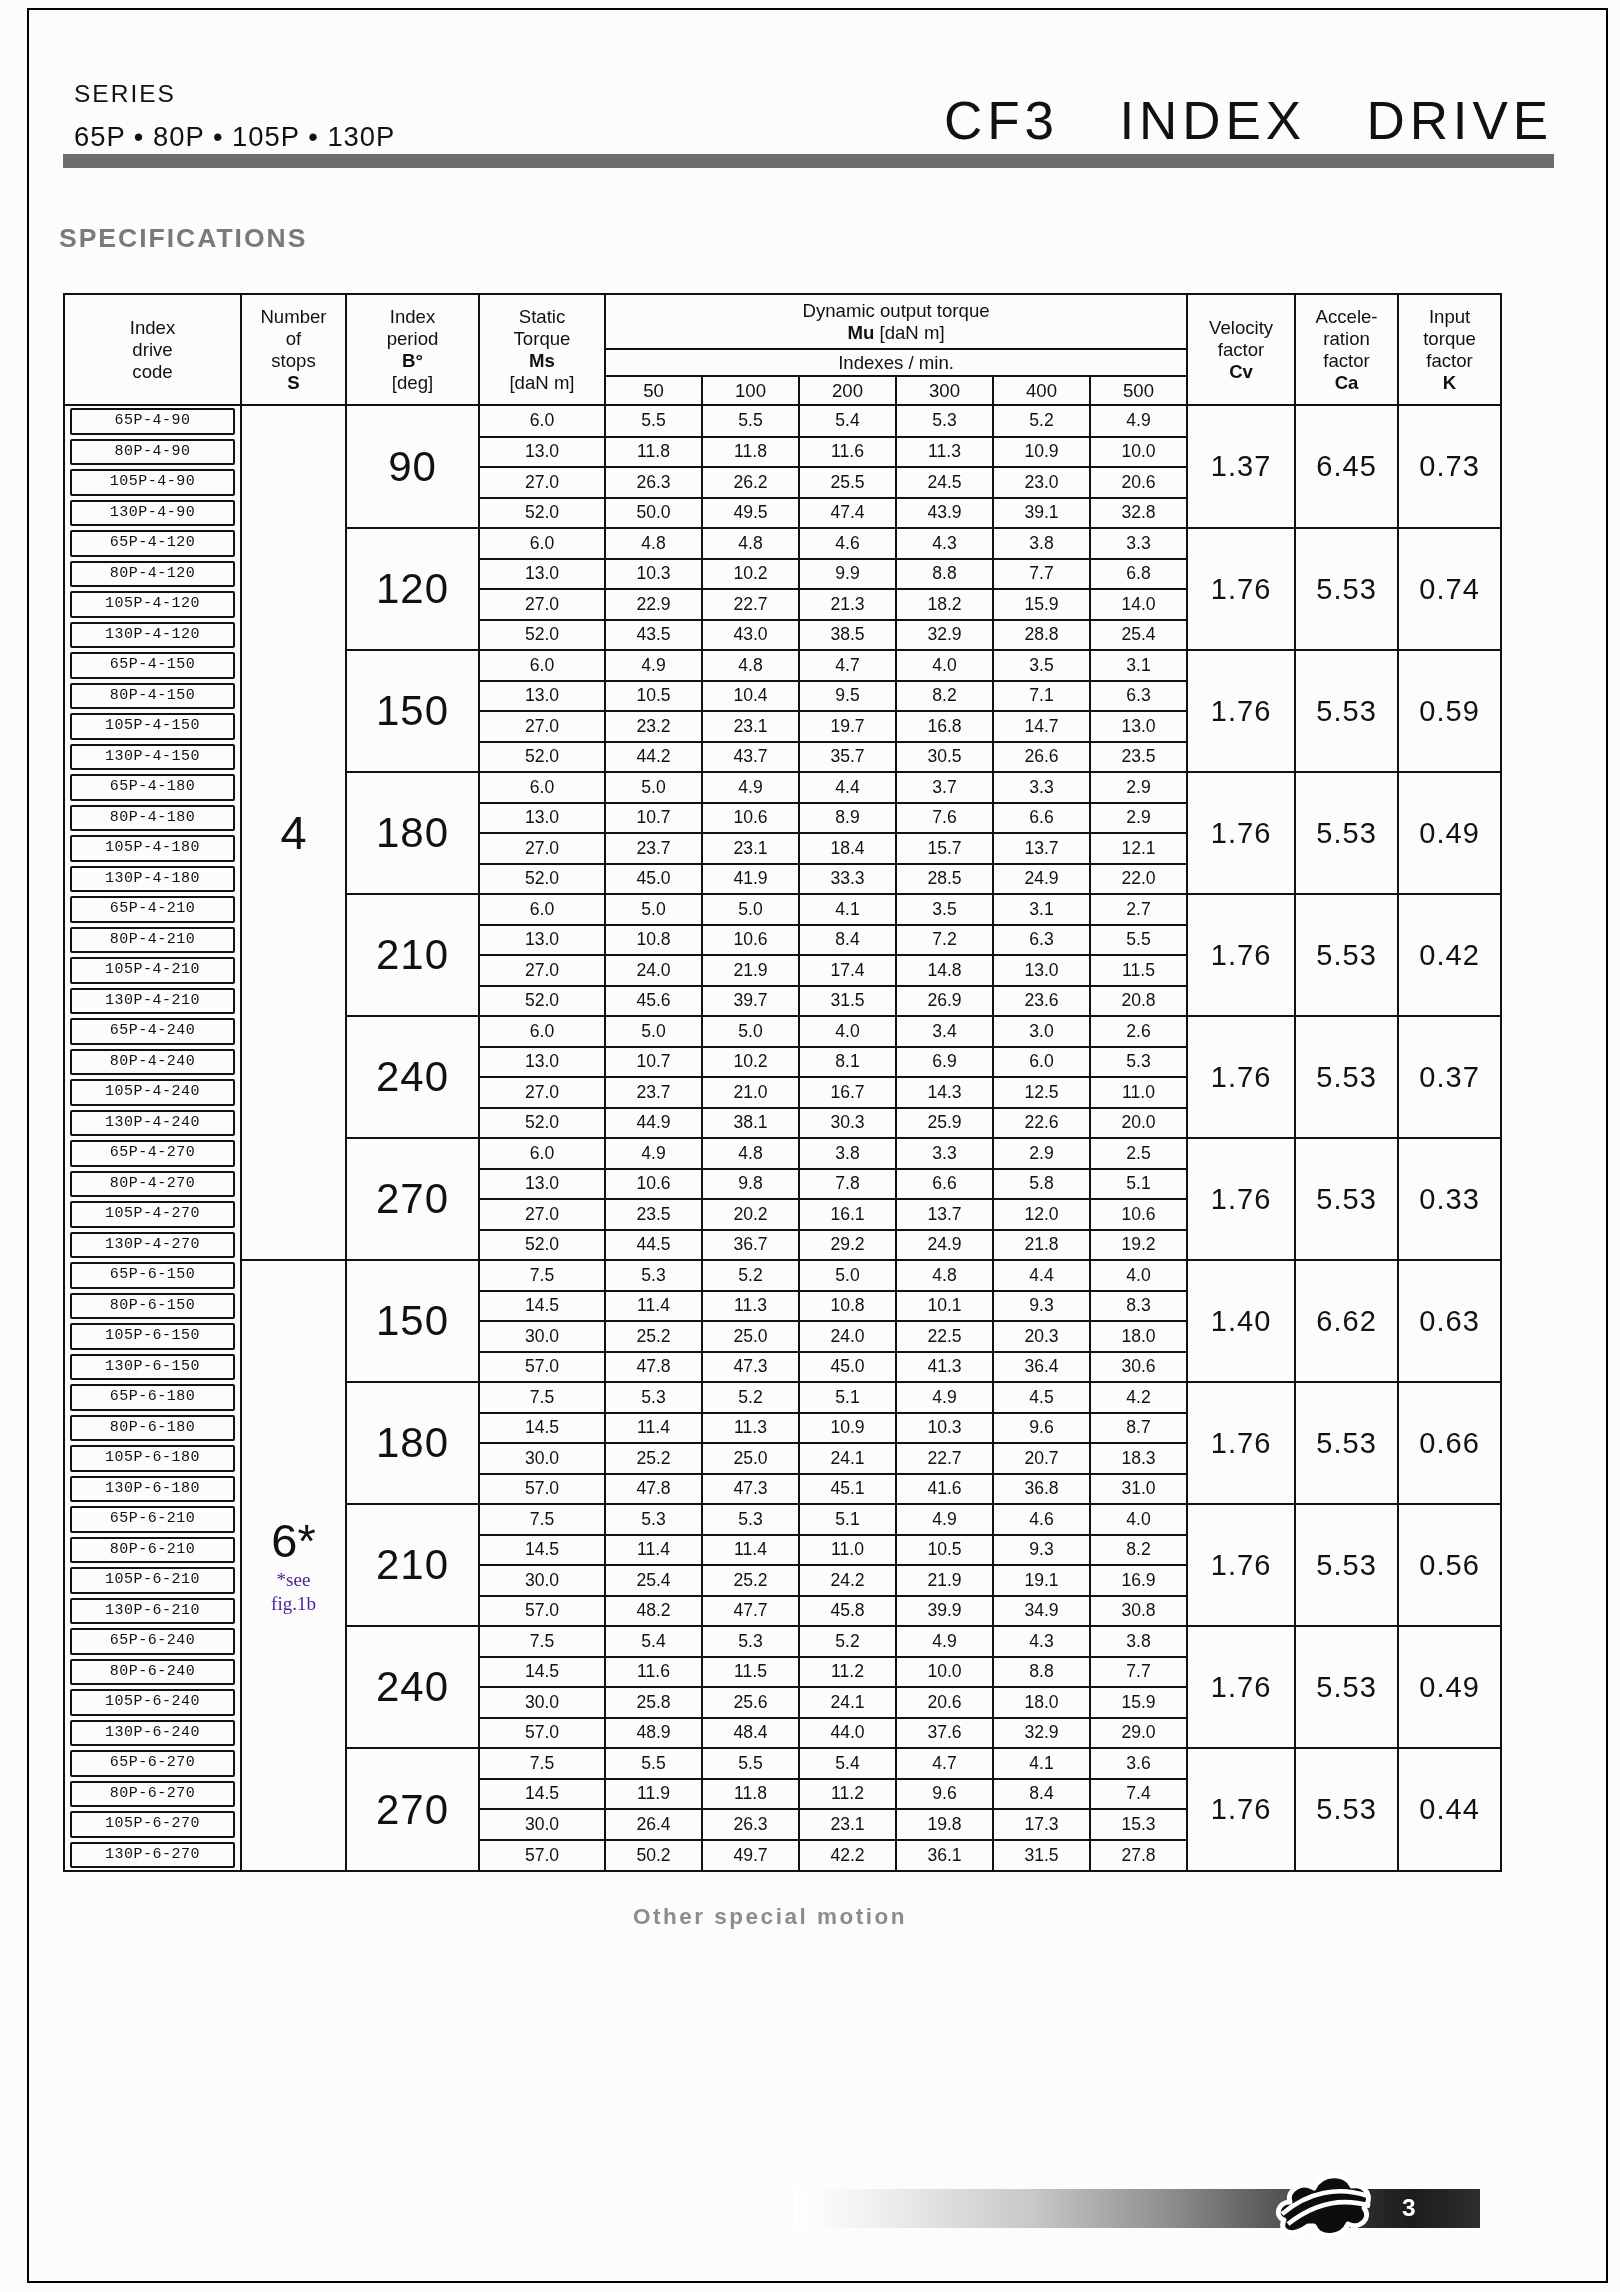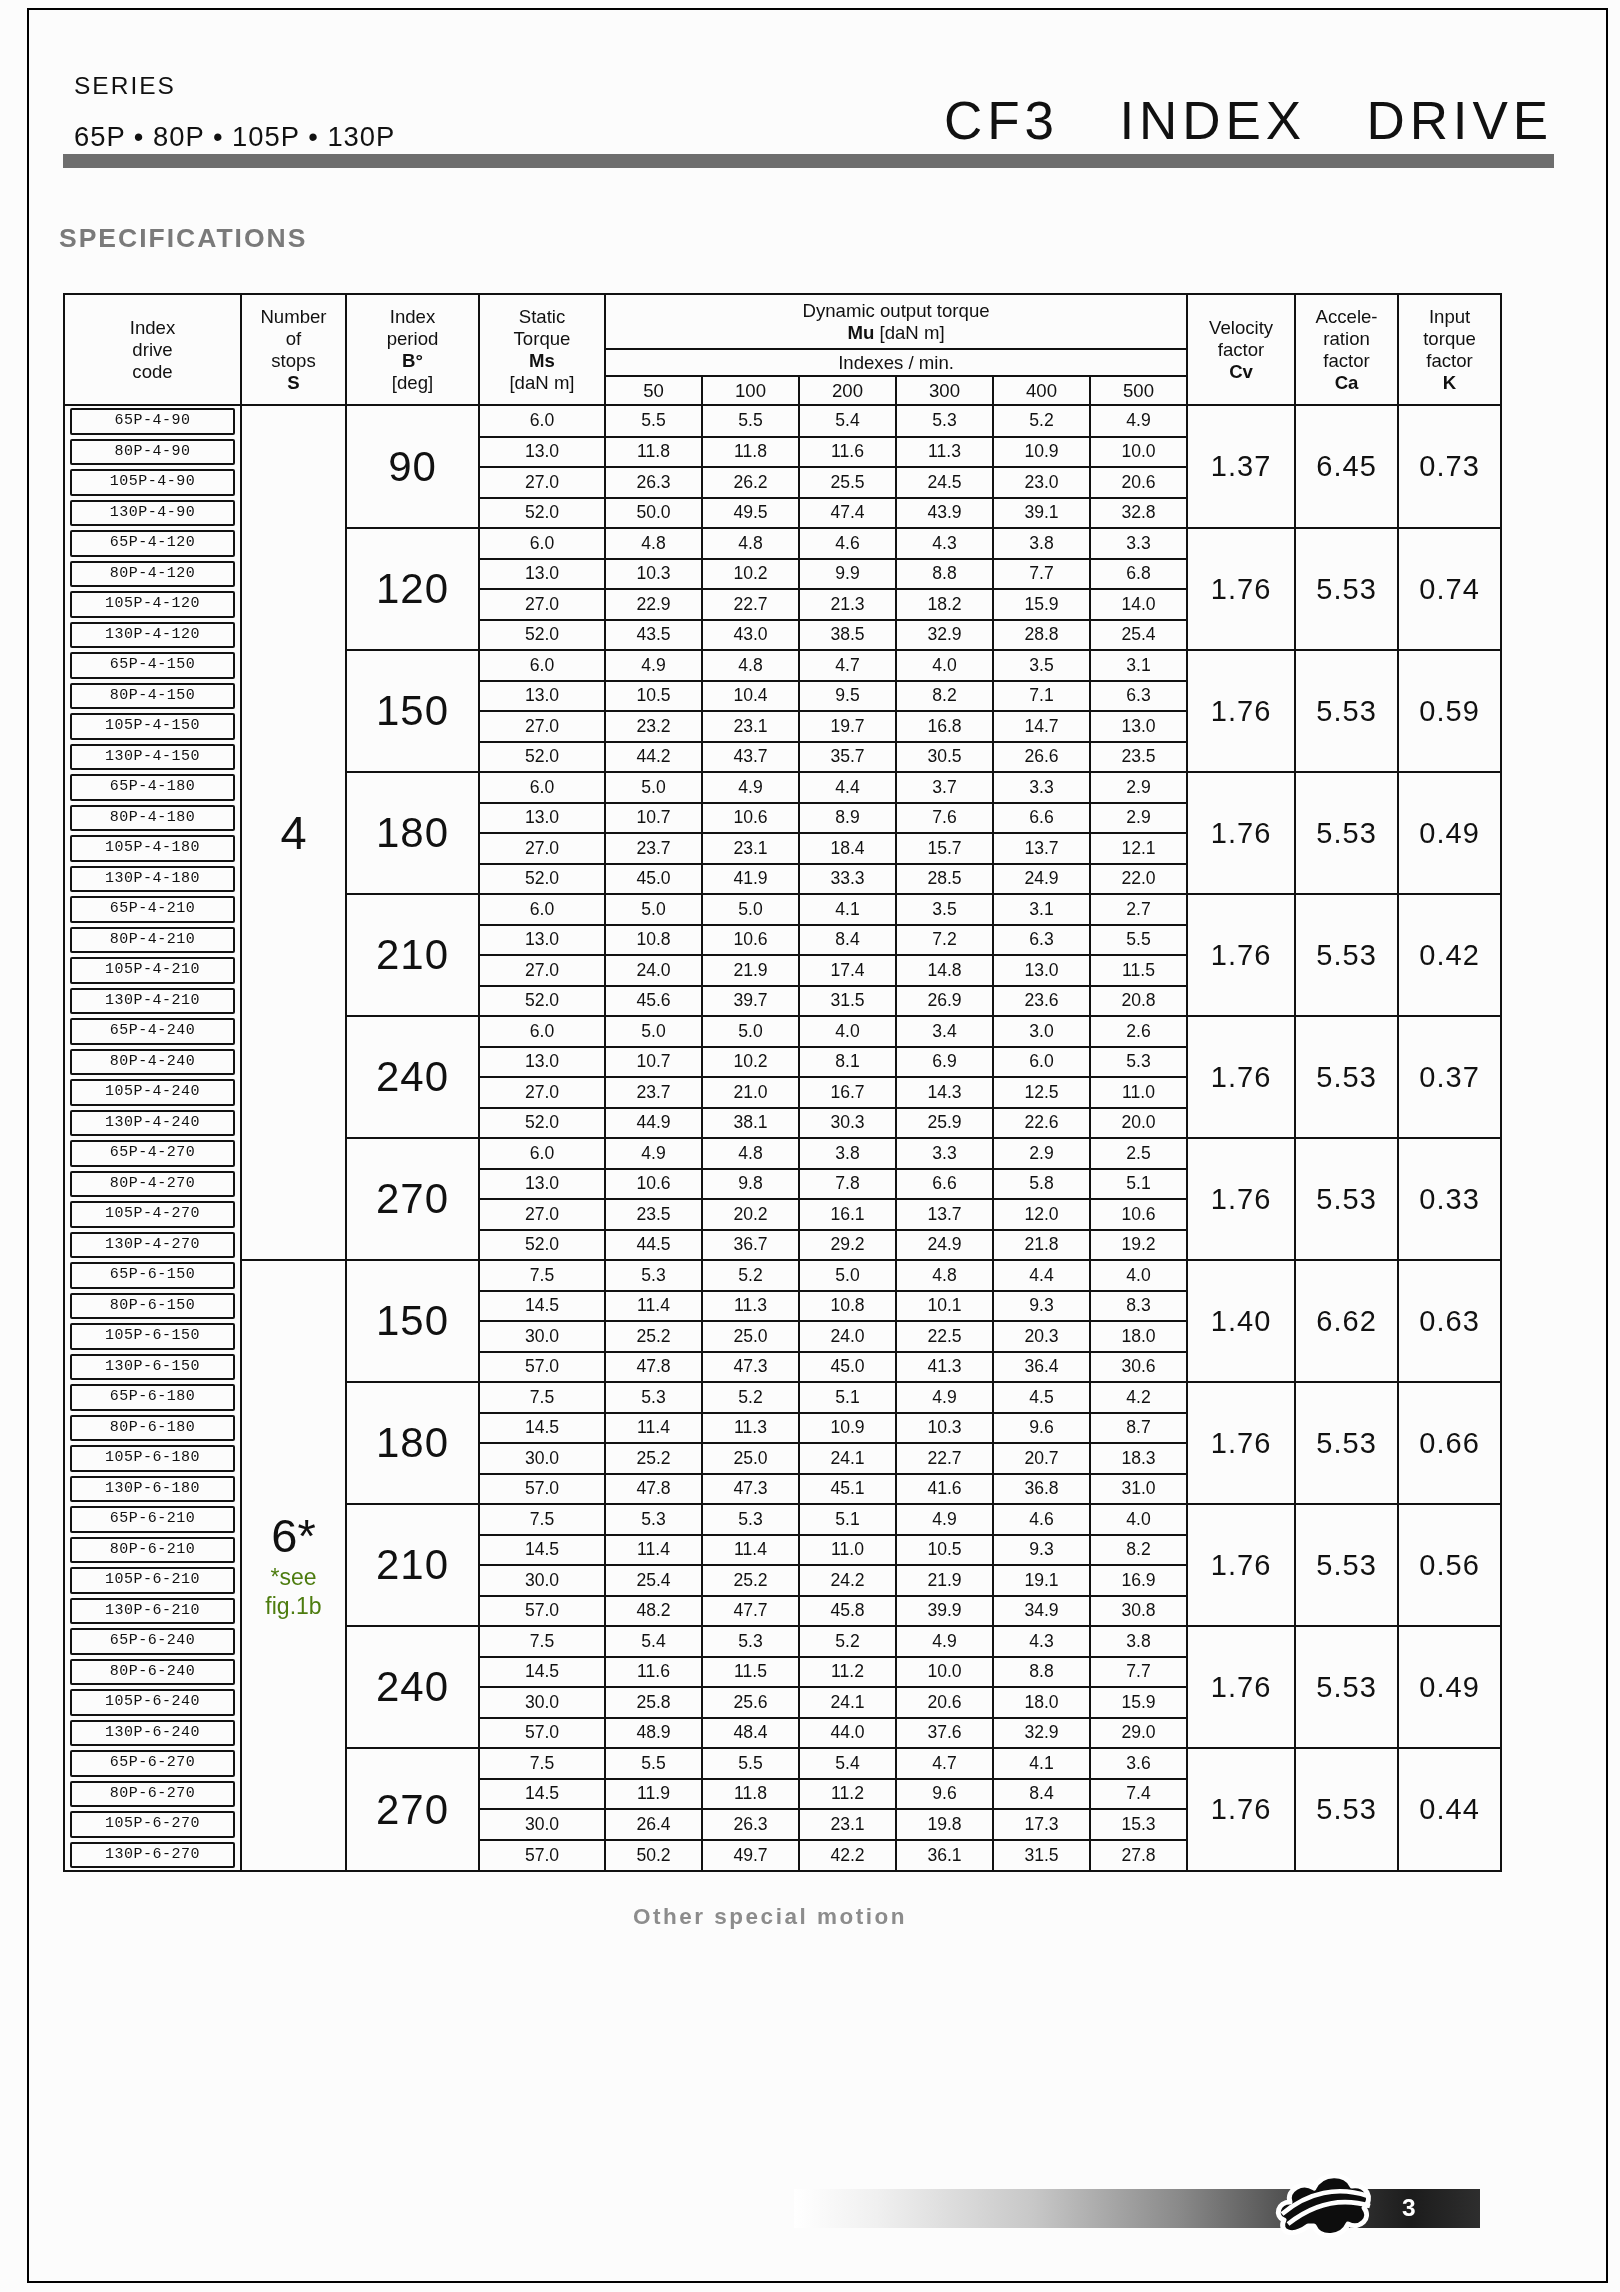--- a/index.html
+++ b/index.html
@@ -2,21 +2,21 @@
 <html><head>
 <meta charset="utf-8">
 <style>
   html,body{margin:0;padding:0;background:#d8d8d8;}
   .page{position:relative;width:1620px;height:2293px;margin:0 auto;background:#fcfcfc;
         font-family:"Liberation Sans", sans-serif;color:#111;overflow:hidden;}
   .frame{position:absolute;left:27.4px;top:7.8px;width:1581px;height:2275px;
          border:2px solid #000;box-sizing:border-box;pointer-events:none;}
 
   
-  .series-label{position:absolute;left:74px;top:72px;font-size:24.5px;letter-spacing:2px;font-weight:500;}
+  .series-label{position:absolute;left:74px;top:80px;font-size:24.5px;letter-spacing:2px;font-weight:500;}
   .series-models{position:absolute;left:74px;top:121px;font-size:27.4px;letter-spacing:1px;font-weight:500;}
   .doc-title{position:absolute;right:67px;top:90px;font-size:53px;letter-spacing:4.9px;word-spacing:41px;
              font-weight:400;white-space:nowrap;}
   .gray-rule{position:absolute;left:63px;top:154px;width:1491px;height:13.7px;background:#6e6e6e;}
   .spec-heading{position:absolute;left:59px;top:223px;margin:0;font-size:26.5px;font-weight:bold;
                 color:#7a7a7a;letter-spacing:2px;}
 
   
   .spec-table{position:absolute;left:63px;top:293px;width:1439px;border-collapse:collapse;
               table-layout:fixed;border:2.9px solid #111;}
@@ -26,21 +26,21 @@
   thead tr.h2{height:27.4px;}
   thead tr.h3{height:29px;}
   .pre{white-space:pre-line;}
   .sym{font-weight:bold;}
   tbody td{font-size:17.6px;height:27.4px;line-height:1;}
   td.cell-code{border-top:none;border-bottom:none;padding:0 2.9px;}
   .code-box{border:2px solid #111;border-radius:2px;height:22.5px;line-height:21.6px;margin:2px 2px;
             font-size:15px;font-weight:500;letter-spacing:0.5px;font-family:Liberation Mono, monospace;}
   td.cell-stops{vertical-align:middle;}
   .stops-big{font-size:47px;line-height:1.05;font-weight:400;}
-  .stops-note{font-size:23px;color:#4d7c0f;white-space:pre-line;line-height:1.25;margin-top:2px;}
+  .stops-note{font-size:19px;color:#4c1d95;white-space:pre-line;line-height:1.25;margin-top:2px;font-family:Liberation Serif, serif;}
   td.cell-period{font-size:42px;letter-spacing:1px;}
   td.cell-factor{font-size:29px;letter-spacing:1px;}
   tr.group-start td{border-top:2.9px solid #111;}
   tr.group-start td.cell-code{border-top:none;}
 
   
   .note{position:absolute;left:0;top:1900px;width:1540px;text-align:center;color:#8c8c8c;
         font-weight:bold;font-size:22.5px;letter-spacing:2.5px;line-height:1.5;}
 
   

